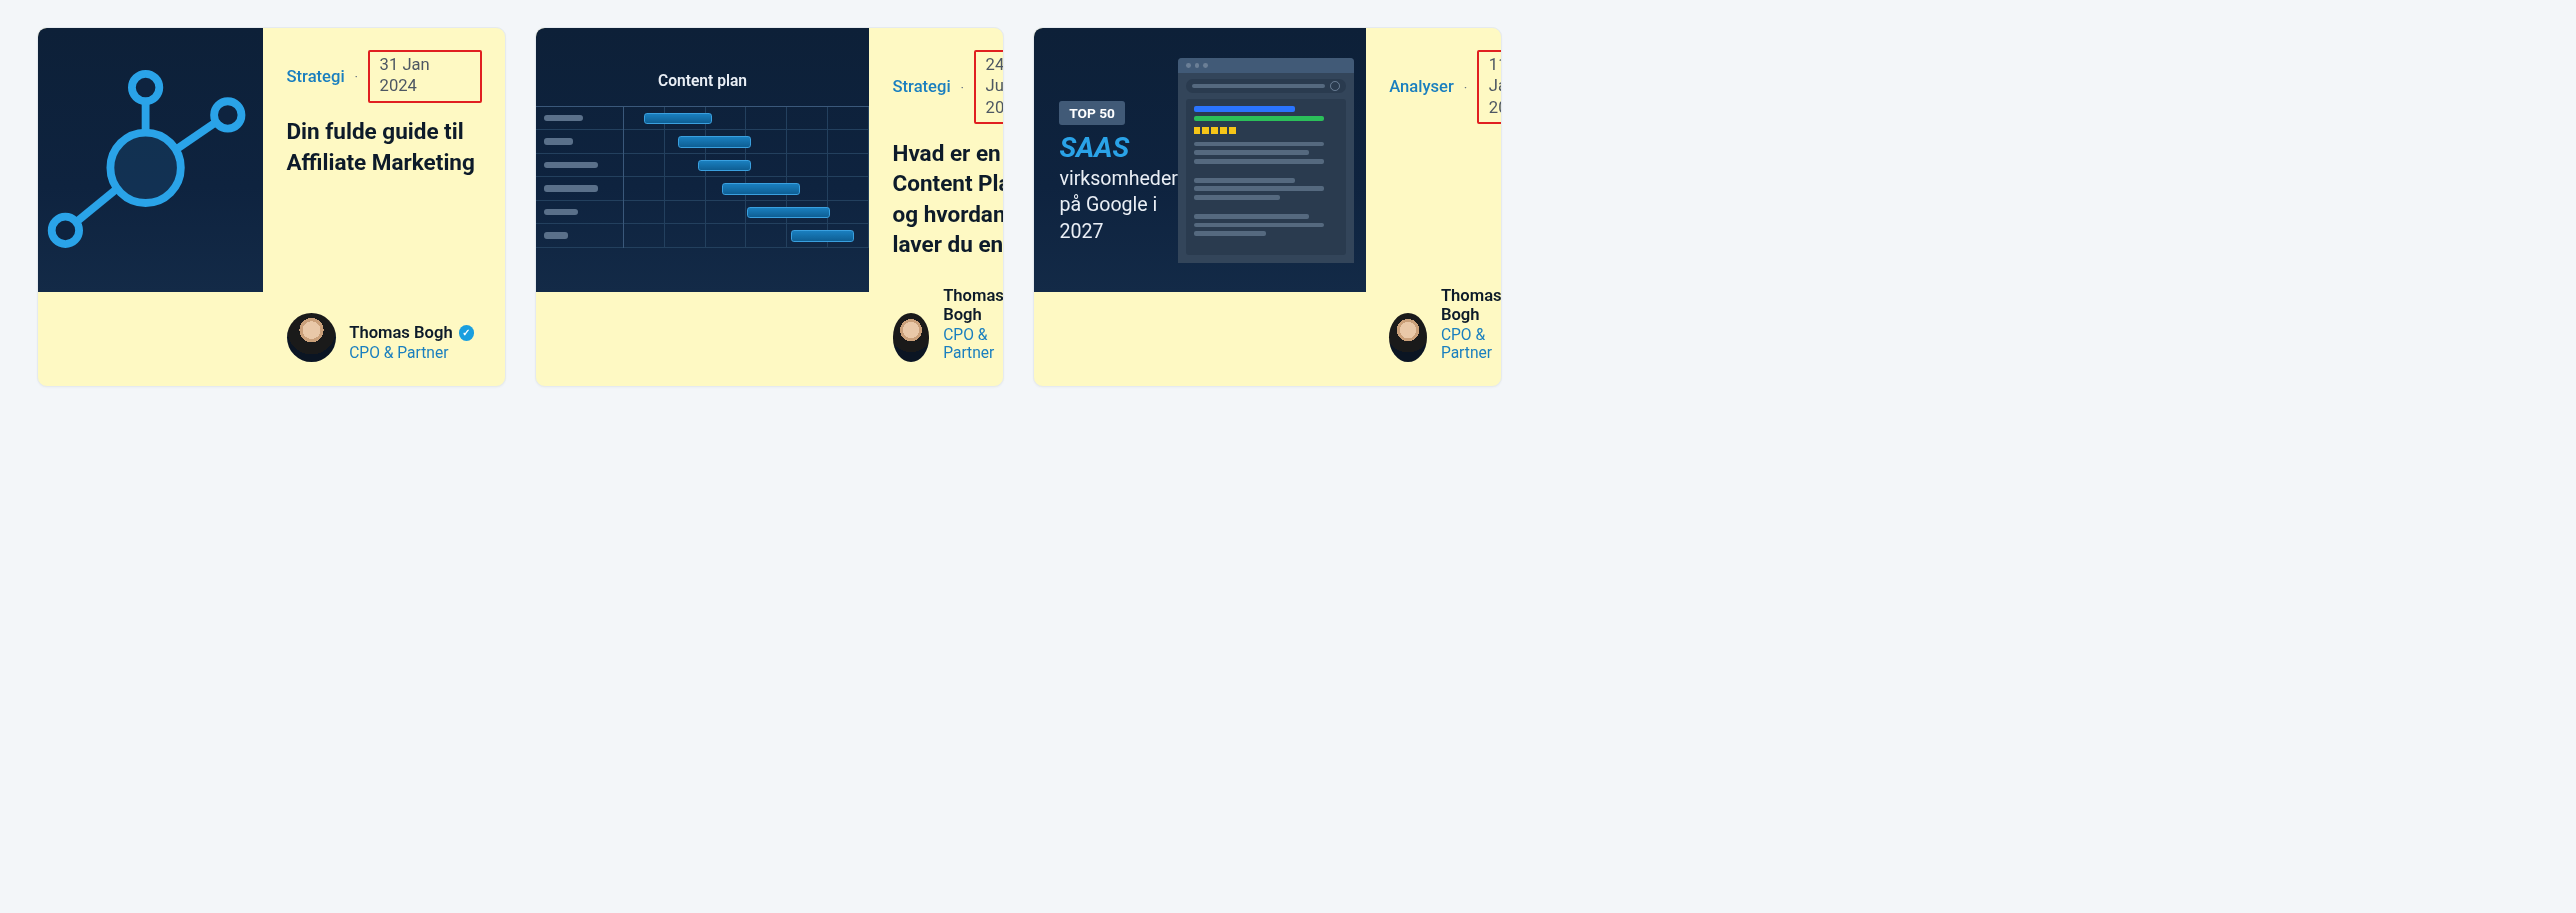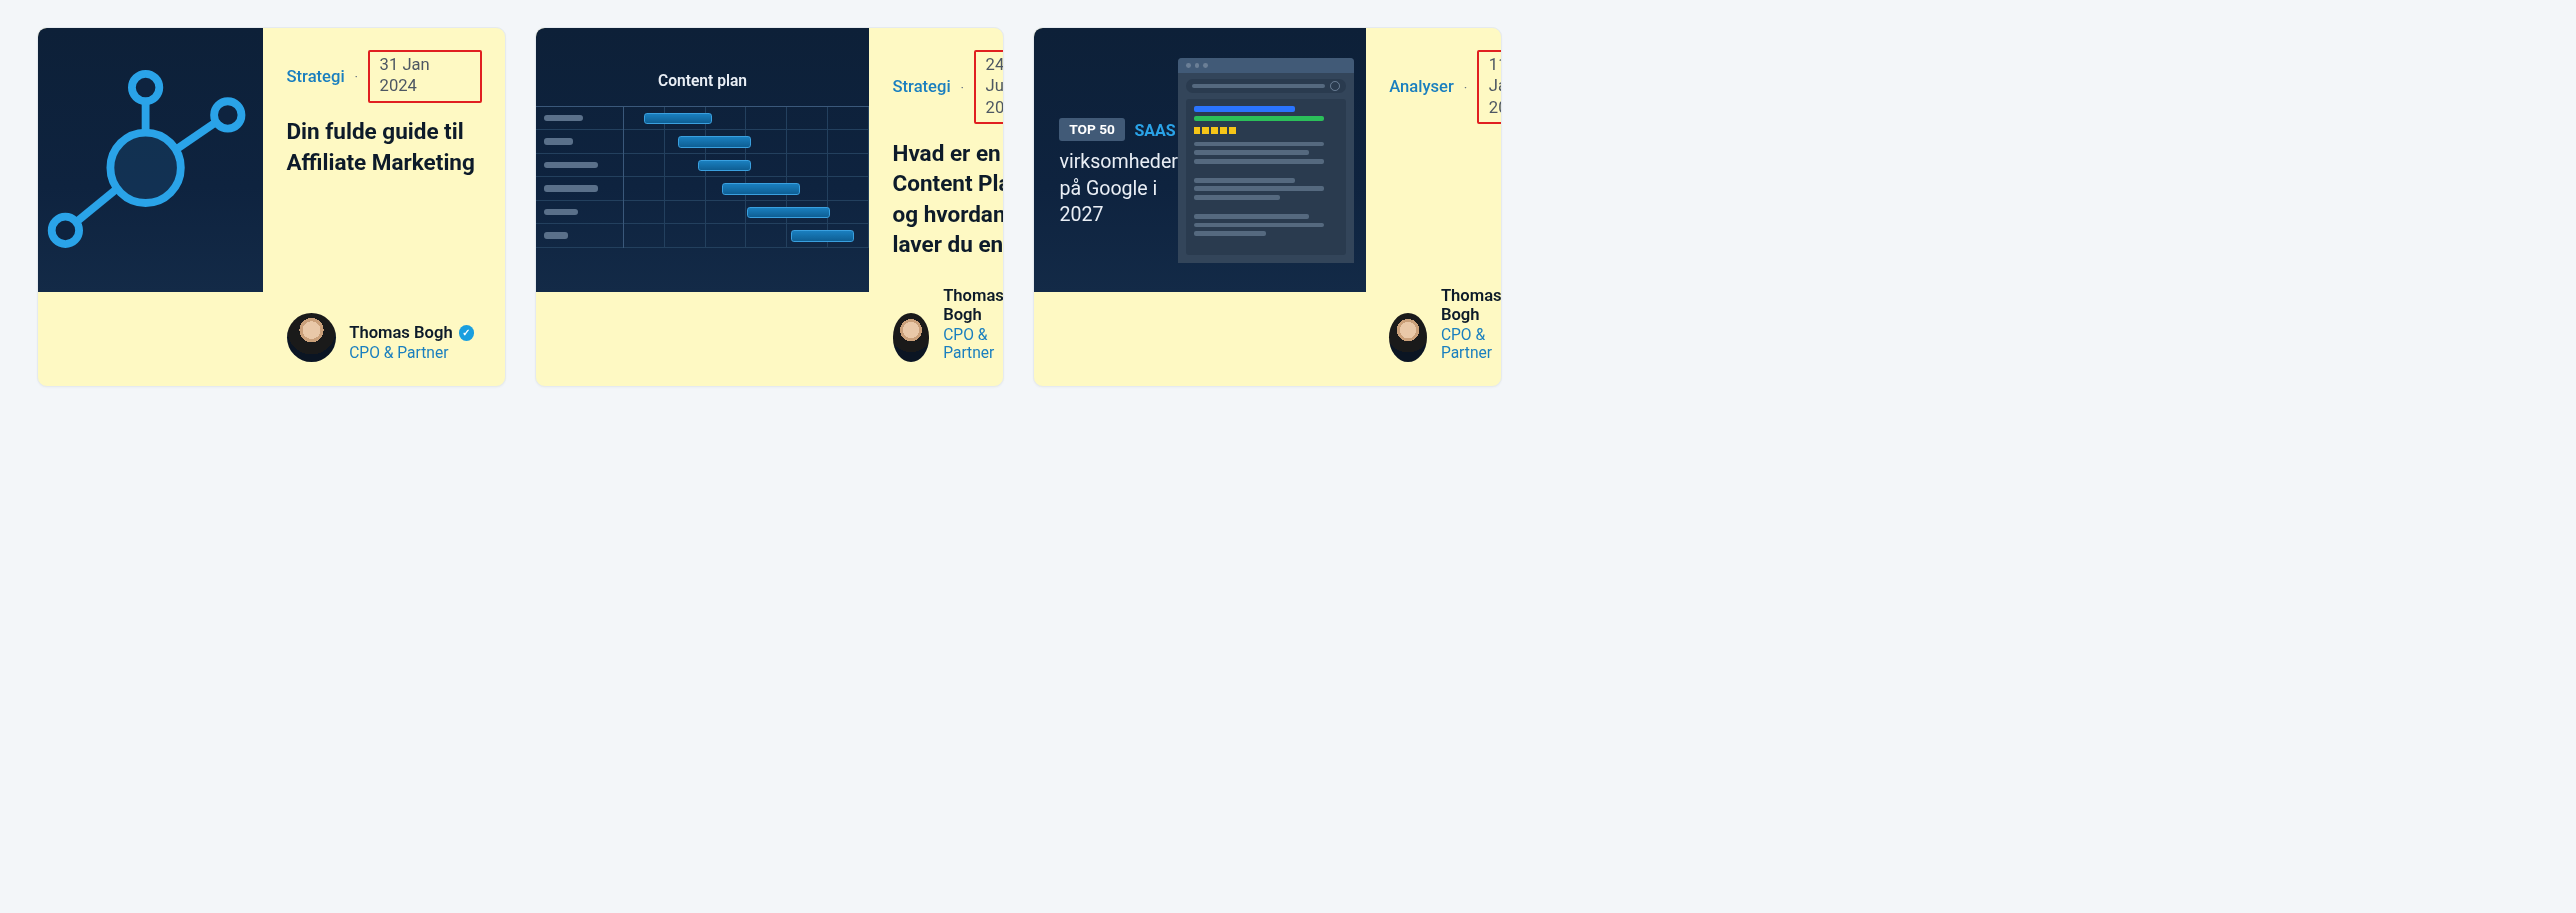--- a/index.html
+++ b/index.html
@@ -169,21 +169,21 @@
     background: #415a77;
     color: #fff;
     font-weight: 700;
     font-size: 13.7px;
     padding: 3.9px 9.8px;
     border-radius: 2.9px;
     margin-bottom: 5.9px;
     margin-right: 5.9px;
     margin-top: 26px;
   }
-  .saas-word { color:#2aa3e8; font-weight:700; font-size:16px; vertical-align: middle;}
+  .saas-word { color:#2aa3e8; font-weight:700; font-size:28px; vertical-align: middle; font-style: italic;}
   .serp-sub { font-size: 19.6px; line-height:1.35; margin-top:2px; }
   .browser {
     width: 176px;
     height: 205px;
     background: #33455a;
     border-radius: 3.9px 3.9px 0 0;
     margin-right: 11.7px;
     overflow: hidden;
     display:flex; flex-direction:column;
   }

